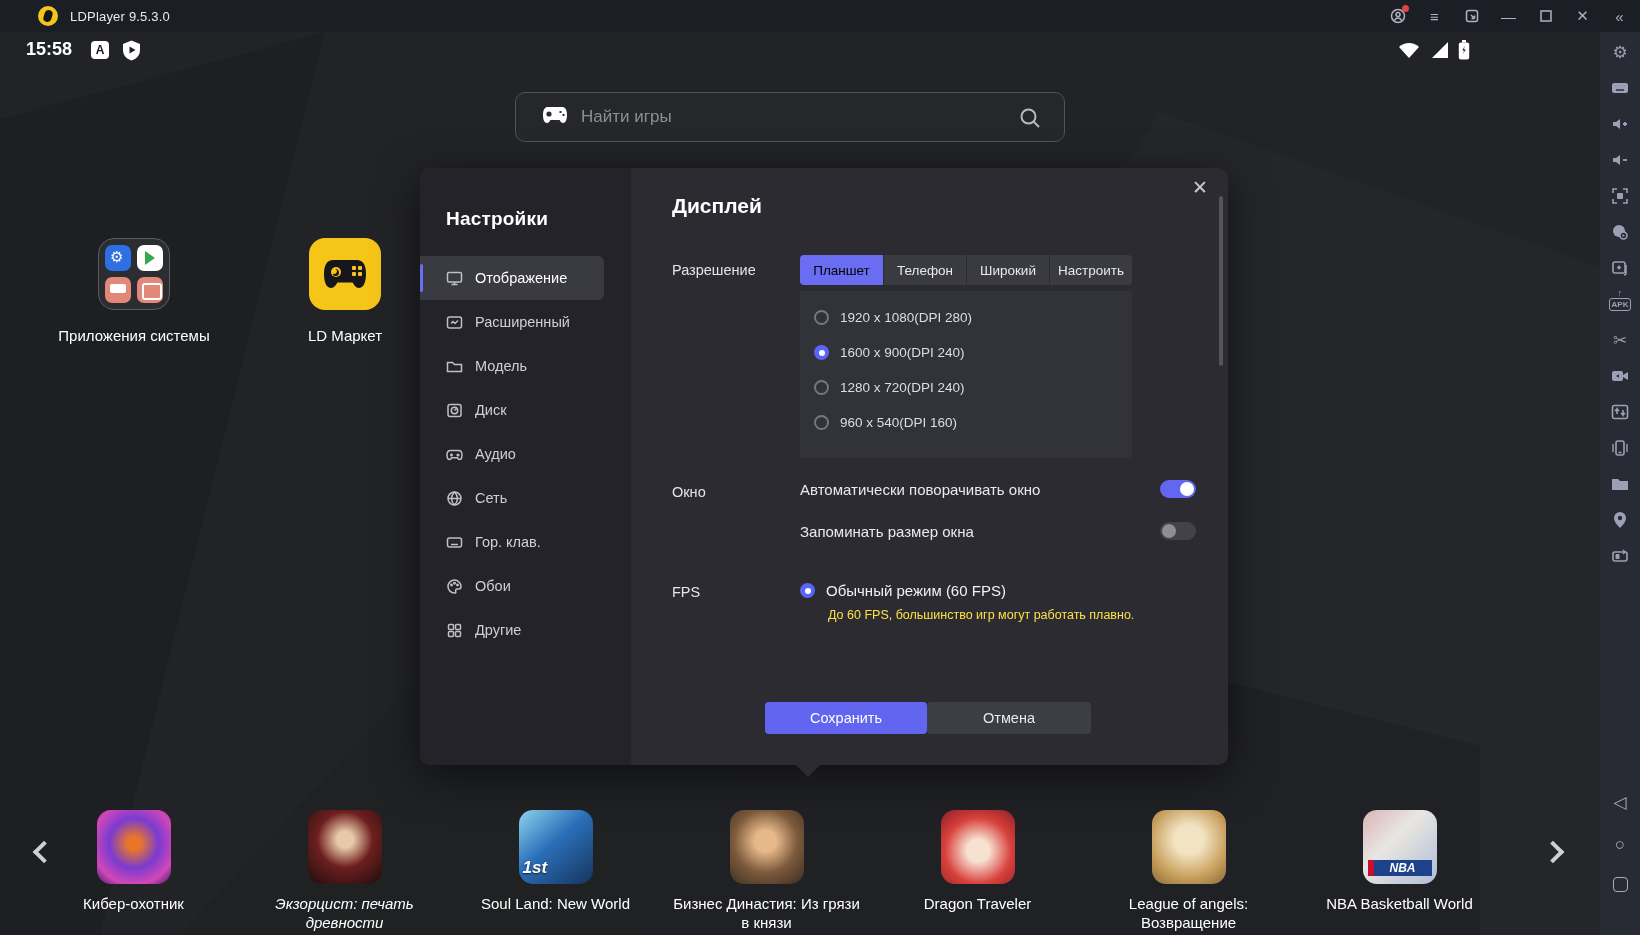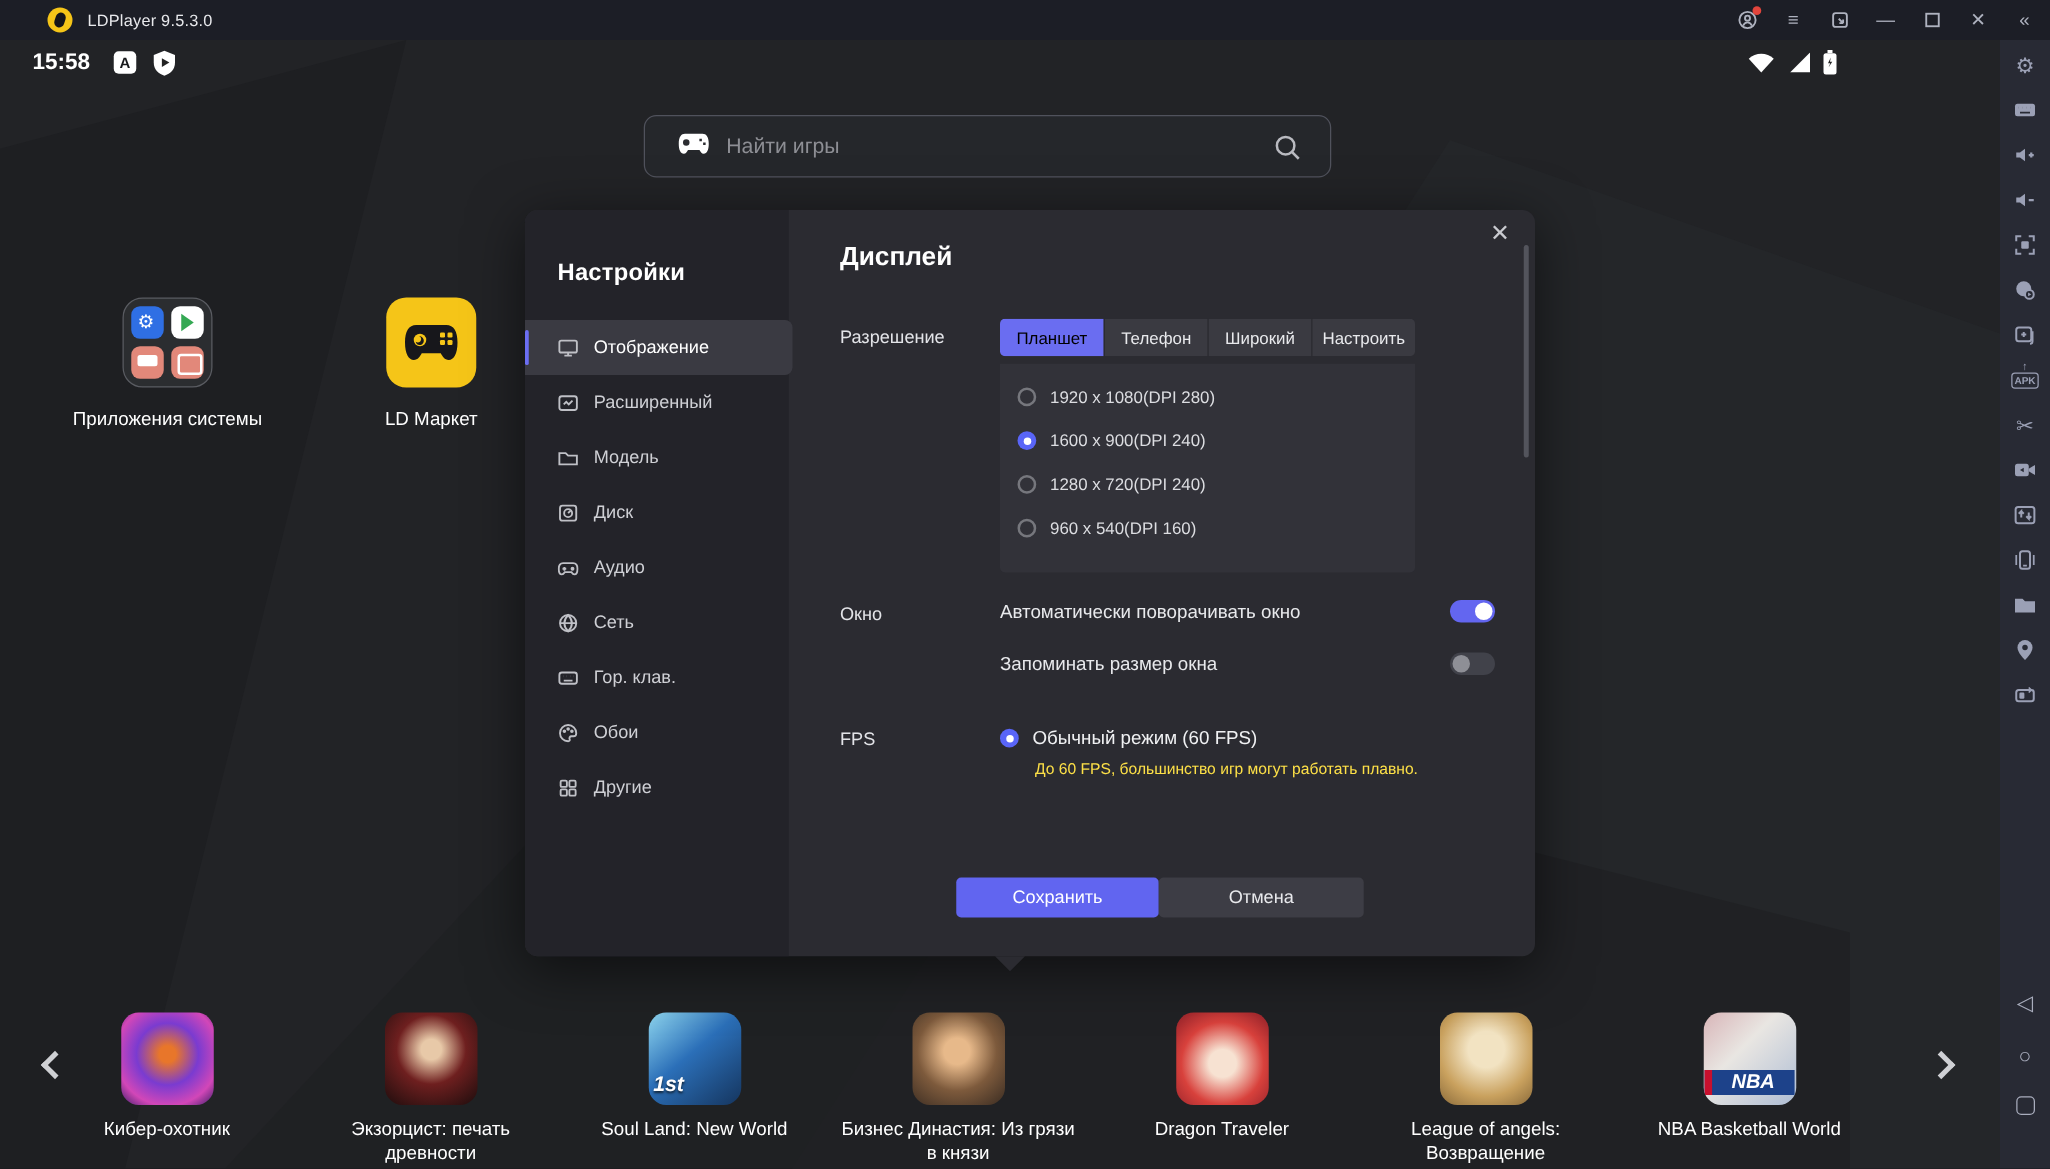--- a/index.html
+++ b/index.html
@@ -56,21 +56,21 @@
   .dock-ic { width:74px; height:74px; margin:0 auto; border-radius:14px; position:relative; overflow:hidden; }
   .dock-label { margin-top:10px; color:#fff; font-size:15px; line-height:19px; padding:0 10px; }
   .app-1 { background:radial-gradient(circle at 50% 45%, #e8762a 12%, #7a3bd0 45%, #d247b8 75%, #3b1e66 100%); }
   .app-2 { background:radial-gradient(circle at 50% 40%, #e8c9a8 14%, #6e1f1f 48%, #1d0d0d 100%); }
   .app-3 { background:linear-gradient(140deg, #8fd7f0 0%, #2b6fb8 45%, #15355e 100%); }
   .app-4 { background:radial-gradient(circle at 48% 42%, #e7b98a 18%, #7d5a3c 55%, #3a2c22 100%); }
   .app-5 { background:radial-gradient(circle at 50% 55%, #f7e2d2 20%, #d8413c 60%, #8e1f28 100%); }
   .app-6 { background:radial-gradient(circle at 50% 40%, #f2e3c2 25%, #c9a15e 65%, #8a6a3a 100%); }
   .app-7 { background:linear-gradient(135deg, #d8b5b8 0%, #e9e6e2 40%, #aebdd4 100%); }
   .badge-1st { position:absolute; left:4px; bottom:6px; color:#fff; font-size:17px; font-weight:700; font-style:italic; text-shadow:0 1px 2px #123; }
-  .nba-txt { position:absolute; left:50%; transform:translateX(-50%); bottom:8px; color:#fff; background:#1d428a; border-left:6px solid #c8102e; padding:1px 16px; font-size:16px; font-weight:700; font-style:italic; }
+  .nba-txt { position:absolute; left:50%; transform:translateX(-50%); bottom:8px; color:#fff; background:#1d428a; border-left:6px solid #c8102e; padding:1px 16px; font-size:12px; font-weight:700; font-style:italic; }
   .dock-arrow { position:absolute; width:16px; height:16px; border-top:4px solid #cfd0d4; border-right:4px solid #cfd0d4; }
   .arrow-left { left:36px; top:812px; transform:rotate(-135deg); }
   .arrow-right { left:1545px; top:812px; transform:rotate(45deg); }
 
   
   .toolbar { position:absolute; right:0; top:32px; width:40px; height:903px; background:#282a34; display:flex; flex-direction:column; align-items:center; padding-top:9px; gap:14px; z-index:50; }
   .tool { width:22px; height:22px; display:flex; align-items:center; justify-content:center; color:#9ba0b5; font-size:17px; }
   .tool svg { width:20px; height:20px; stroke:#9ba0b5; fill:none; stroke-width:1.6; }
   .apk-box { font-size:8px; font-weight:700; color:#9ba0b5; border:1.5px solid #9ba0b5; border-radius:3px; padding:1px 2px; position:relative; }
   .apk-box::before { content:"↑"; position:absolute; top:-11px; left:8px; font-size:9px; }
@@ -81,21 +81,21 @@
   .nav-sq .sq { width:15px; height:15px; border:1.8px solid #a9adbd; border-radius:4px; margin:0 auto; }
 
   
   .dialog { position:absolute; left:420px; top:136px; width:808px; height:597px; background:#2b2b31; border-radius:10px; box-shadow:0 10px 44px rgba(0,0,0,.55); display:flex; z-index:40; }
   .dialog-tail { position:absolute; left:796px; top:733px; width:0; height:0; border-left:12px solid transparent; border-right:12px solid transparent; border-top:12px solid #2b2b31; z-index:40; }
 
   .dlg-side { width:211px; background:#232329; border-radius:10px 0 0 10px; padding-top:26px; flex-shrink:0; }
   .dlg-side-title { color:#fff; font-size:19px; font-weight:700; margin:14px 0 26px 26px; letter-spacing:.2px; }
   .side-item { height:44px; display:flex; align-items:center; gap:12px; padding-left:26px; color:#cfd0d5; font-size:14.5px; cursor:pointer; position:relative; }
   .side-item svg { width:17px; height:17px; stroke:#bfc0c6; fill:none; stroke-width:1.5; flex-shrink:0; }
-  .side-item.active { background:#3a3a42; color:#fff; border-radius:0 6px 6px 0; width:214px; }
+  .side-item.active { background:#3a3a42; color:#fff; border-radius:0 6px 6px 0; width:184px; }
   .side-item.active::before { content:""; position:absolute; left:0; top:8px; width:3px; height:28px; background:#6b6ef3; border-radius:2px; }
 
   .dlg-main { position:relative; flex:1; padding:26px 0 0 41px; }
   .dlg-close { position:absolute; top:8px; right:16px; color:#c9cacf; font-size:19px; width:24px; height:24px; text-align:center; line-height:24px; cursor:pointer; }
   .dlg-scroll { position:absolute; right:5px; top:28px; width:4px; height:170px; border-radius:2px; background:#53545c; }
   .dlg-title { color:#fff; font-size:21px; font-weight:700; }
 
   .row-label { position:absolute; left:41px; color:#e3e4e8; font-size:14.5px; }
   .lbl-res { top:94px; }
   .lbl-win { top:316px; }
@@ -243,21 +243,21 @@
             <rect x="37" y="14" width="4" height="4" rx="1" fill="#f5c518"></rect>
           </svg>
       </div>
       <div class="dsk-label">LD Маркет</div>
     </div>
 
     <div class="dock-app" style="left:28px;">
       <div class="dock-ic app-1"></div>
       <div class="dock-label">Кибер-охотник</div>
     </div>
-    <div class="dock-app" style="left:239px;">
+    <div class="dock-app" style="left:239px;font-style:italic;">
       <div class="dock-ic app-2"></div>
       <div class="dock-label">Экзорцист: печать древности</div>
     </div>
     <div class="dock-app" style="left:450px;">
       <div class="dock-ic app-3">
         <span class="badge-1st">1st</span>
       </div>
       <div class="dock-label">Soul Land: New World</div>
     </div>
     <div class="dock-app" style="left:661px;">

